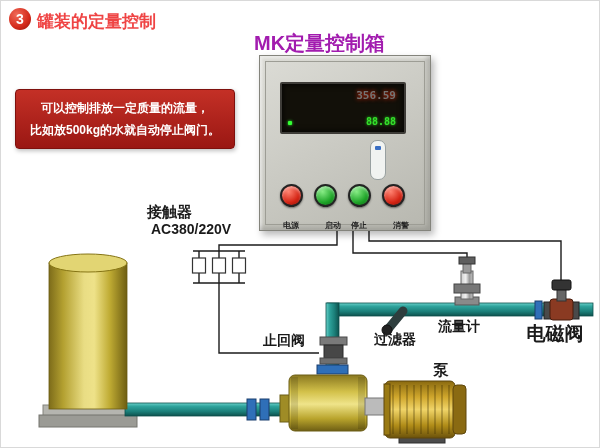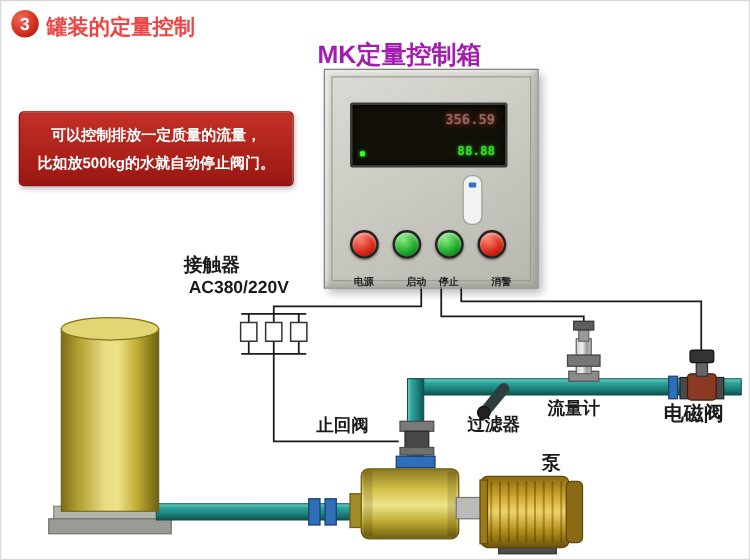--- a/index.html
+++ b/index.html
@@ -40,24 +40,24 @@
   .btn-red{background:radial-gradient(circle at 35% 30%, #ff8270, #d42414 60%, #7c0e05);}
   .btn-grn{background:radial-gradient(circle at 35% 30%, #86ec84, #1da327 60%, #0a5c10);}
   .b1{left:20px;} .b2{left:54px;} .b3{left:88px;} .b4{left:122px;}
   .btn-lbl{position:absolute;top:164px;width:32px;text-align:center;font-size:8px;font-weight:bold;color:#222;}
   .bl1{left:15px;} .bl2{left:49px;text-align:right;} .bl3{left:83px;} .bl4{left:117px;text-align:right;}
 
   .contactor-lbl{left:146px;top:202px;width:116px;text-align:left;font-size:15px;}
   .voltage-lbl{left:132px;top:220px;width:116px;text-align:center;font-size:14px;}
   .tank-lbl{left:40px;top:234px;width:92px;text-align:center;font-size:15px;}
   .pump-lbl{left:425px;top:360px;width:30px;text-align:center;font-size:15px;}
-  .cv-lbl{left:252px;top:331px;width:62px;text-align:left;font-size:14px;}
+  .cv-lbl{left:252px;top:331px;width:62px;text-align:center;font-size:14px;}
   .fl-lbl{left:363px;top:330px;width:62px;text-align:center;font-size:14px;}
   .fm-lbl{left:427px;top:317px;width:62px;text-align:center;font-size:14px;}
-  .sv-lbl{left:523px;top:320px;width:62px;text-align:center;font-size:16px;}
+  .sv-lbl{left:523px;top:320px;width:62px;text-align:center;font-size:19px;}
 </style>
 </head>
 <body>
 
 <div class="canvas">
 
   <svg class="diagram" width="600" height="448" viewBox="0 0 600 448">
     <defs>
       <linearGradient id="pipeH" x1="0" y1="0" x2="0" y2="1">
         <stop offset="0" stop-color="#6bd2ca"></stop>

